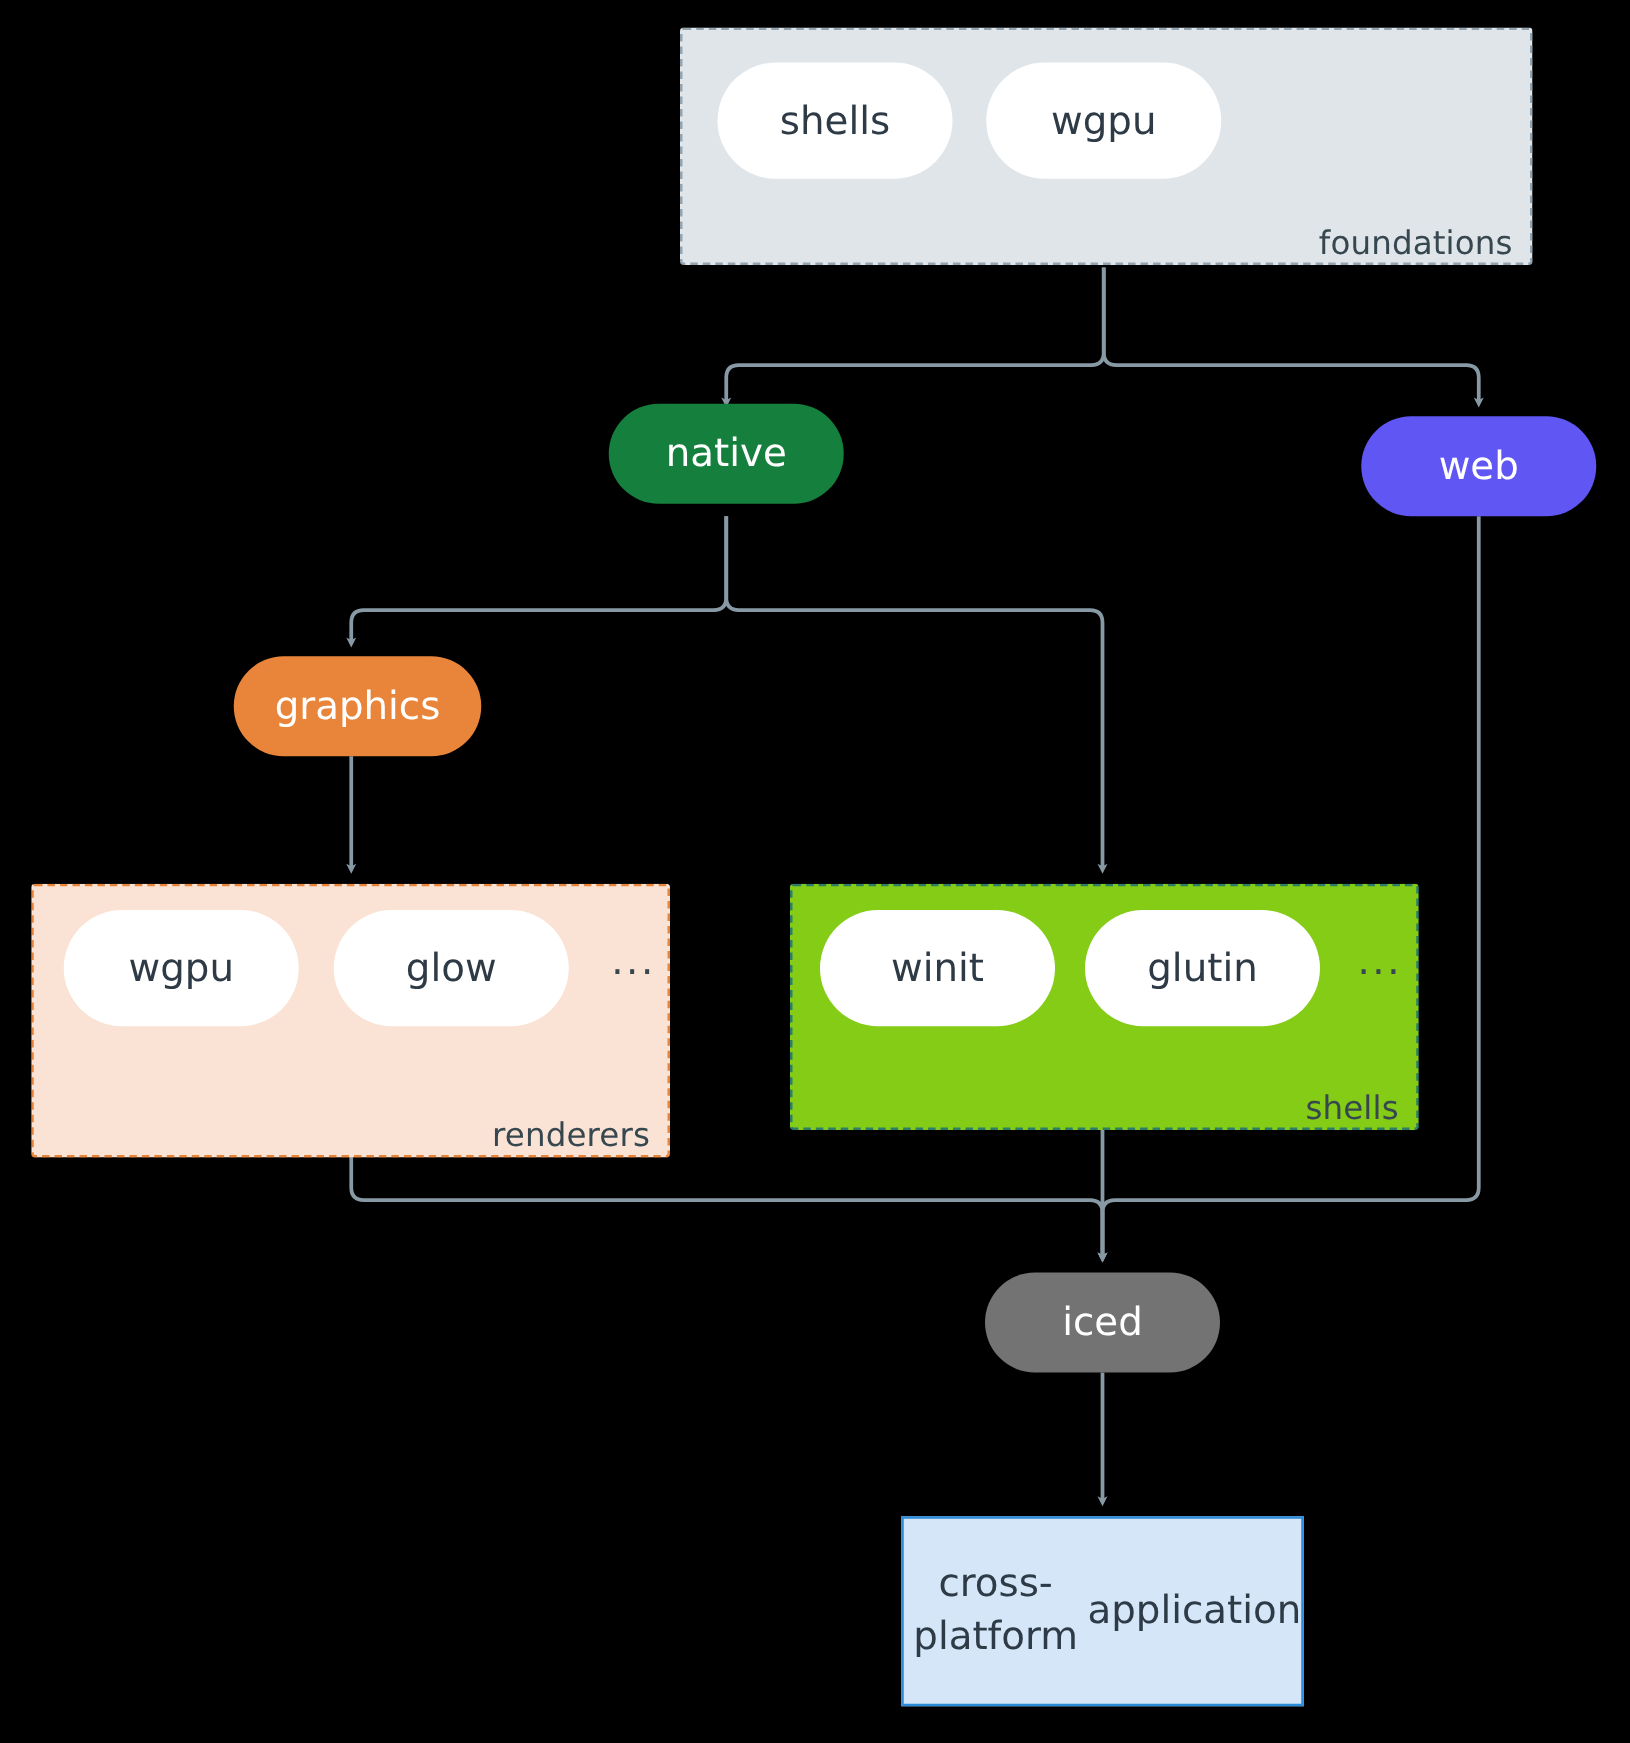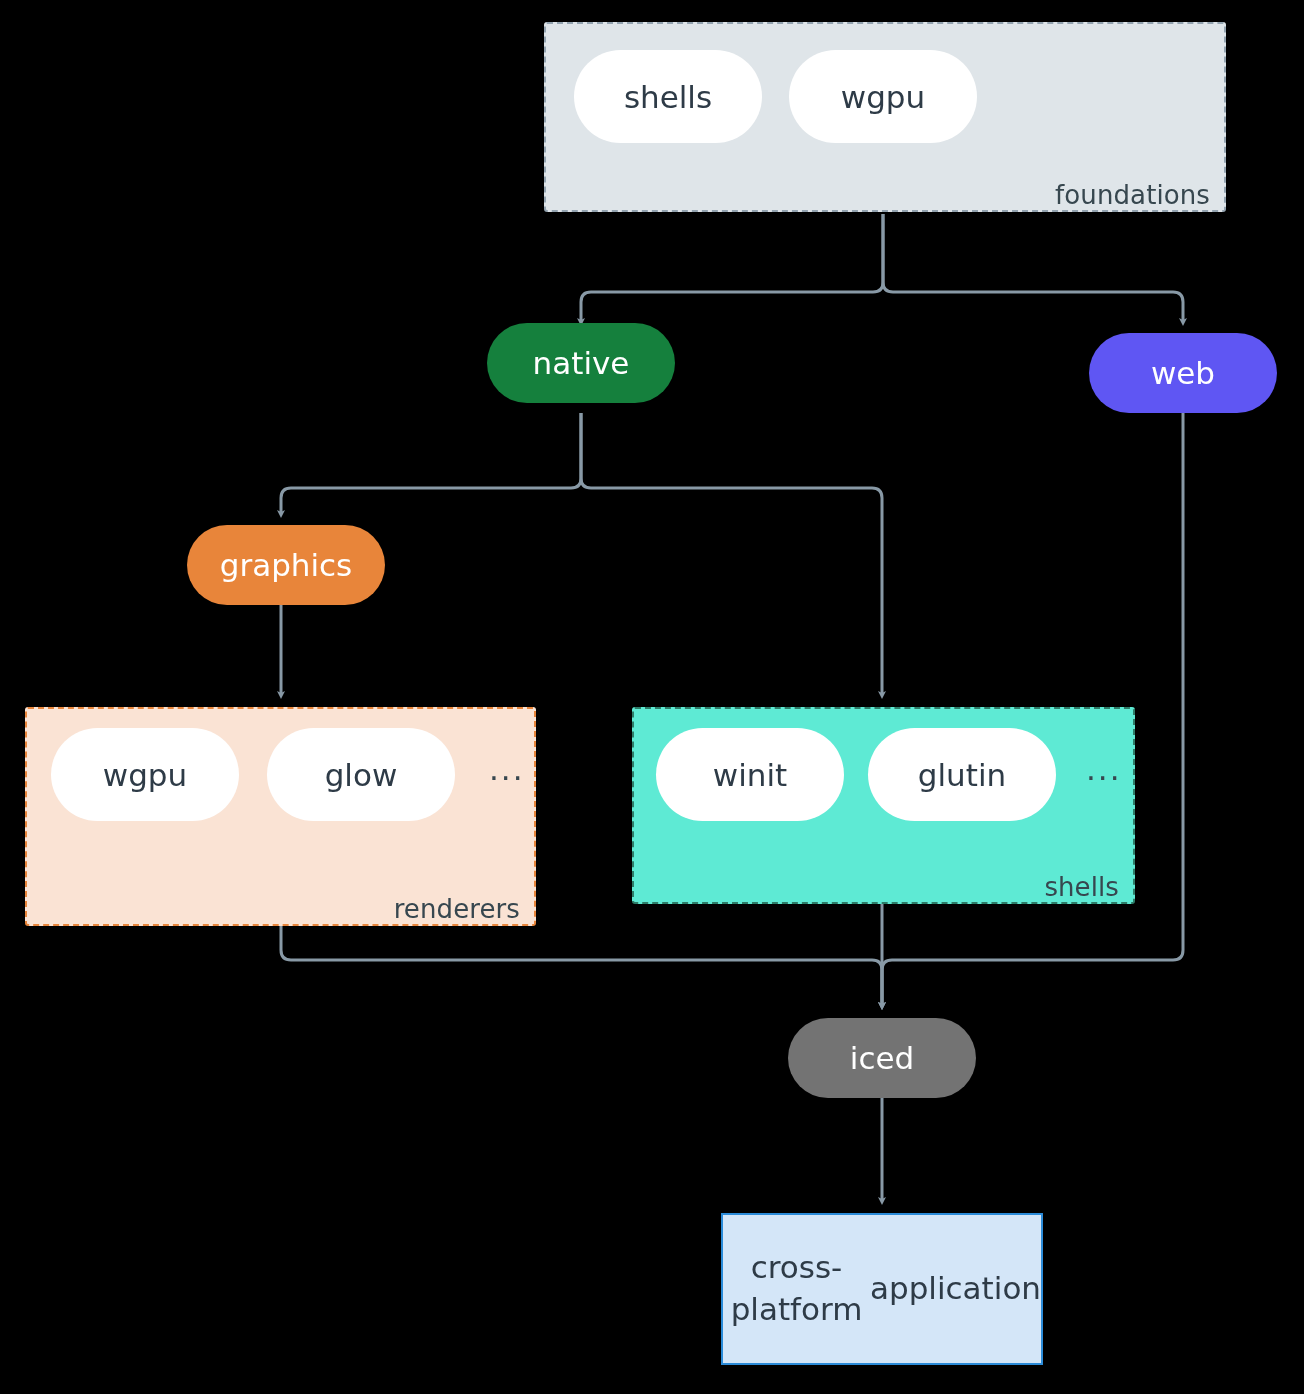--- a/index.html
+++ b/index.html
@@ -69,21 +69,21 @@
     border-radius: 3px;
   }
   #renderers .group-items {
     left: 24px; top: 19px;
     gap: 28px;
   }
 
   #shells {
     left: 632px; top: 707px;
     width: 503px; height: 197px;
-    background: #5eead4;
+    background: #84cc16;
     border: 2px dashed #2d7d68;
     border-radius: 3px;
   }
   #shells .group-items {
     left: 22px; top: 19px;
     gap: 24px;
   }
 
   
   .pill-white {

